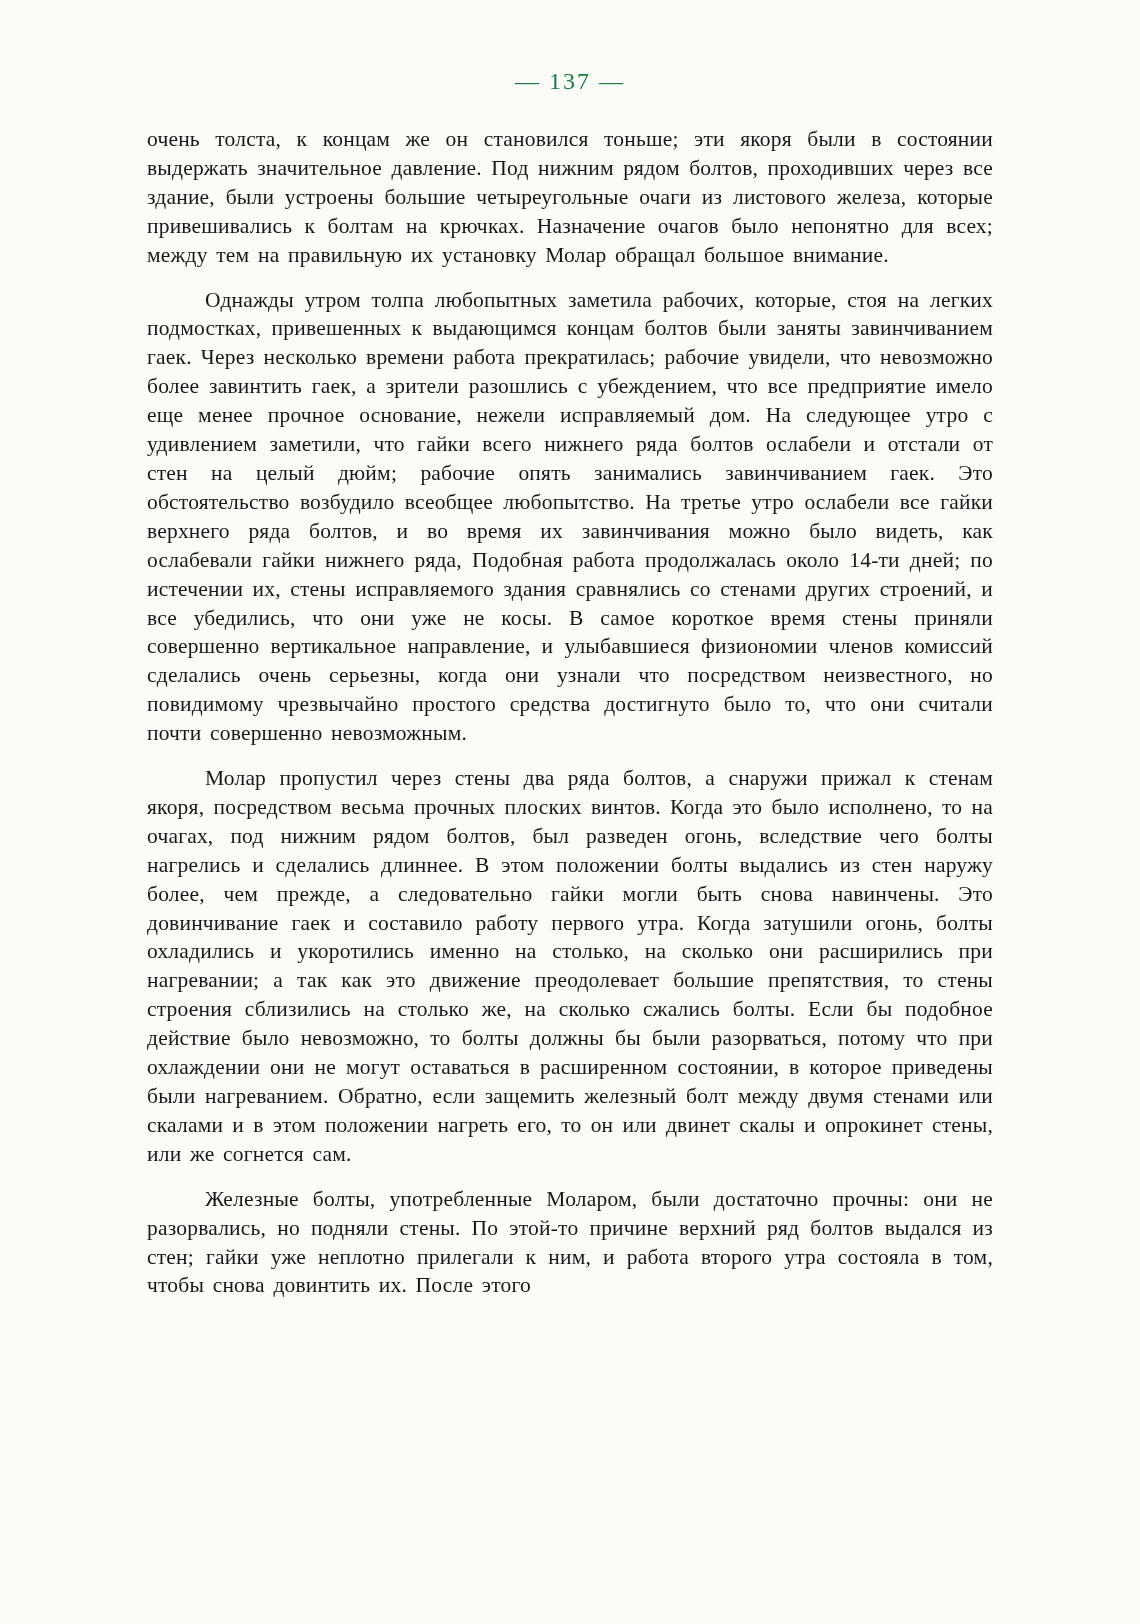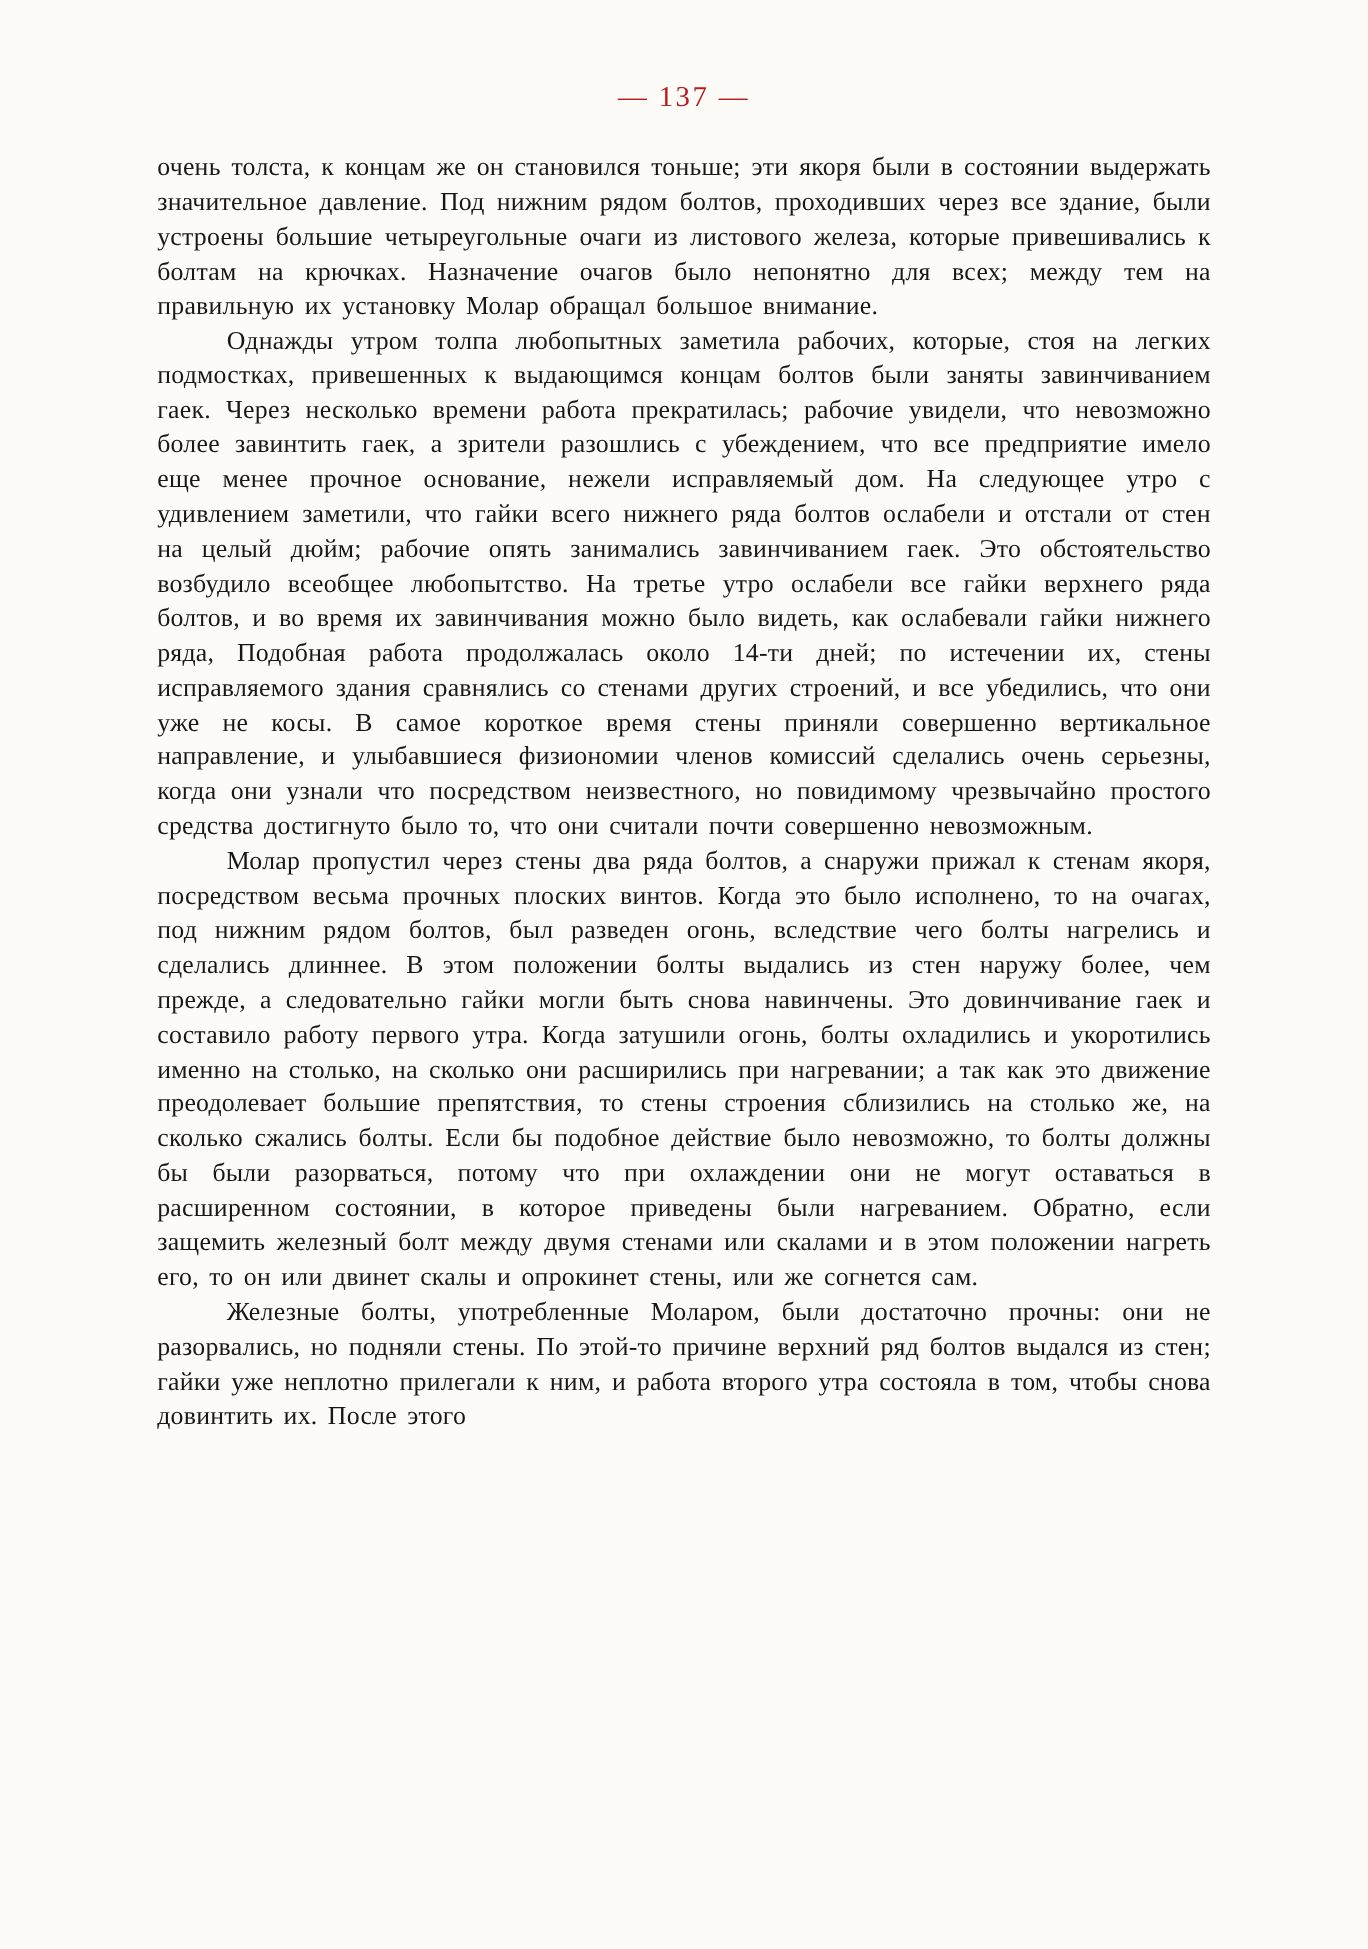--- a/index.html
+++ b/index.html
@@ -18,33 +18,33 @@
   .page {
     width: 1140px;
     height: 1624px;
     box-sizing: border-box;
   }
   .page-header {
     padding-top: 68px;
     text-align: center;
     font-size: 24px;
     letter-spacing: 2px;
-    color: #b91c1c;
+    color: #15803d;
   }
   .text-block {
     margin: 30px auto 0 auto;
     width: 878px;
     font-size: 21.5px;
     line-height: 28.9px;
     text-align: justify;
     word-spacing: 3px;
     letter-spacing: 0.2px;
   }
   .text-block p {
-    margin: 0;
+    margin: 16px;
     padding: 0;
   }
   .text-block p.indent {
     text-indent: 58px;
   }
   .italic {
   }
 </style>
 </head>
 <body>

